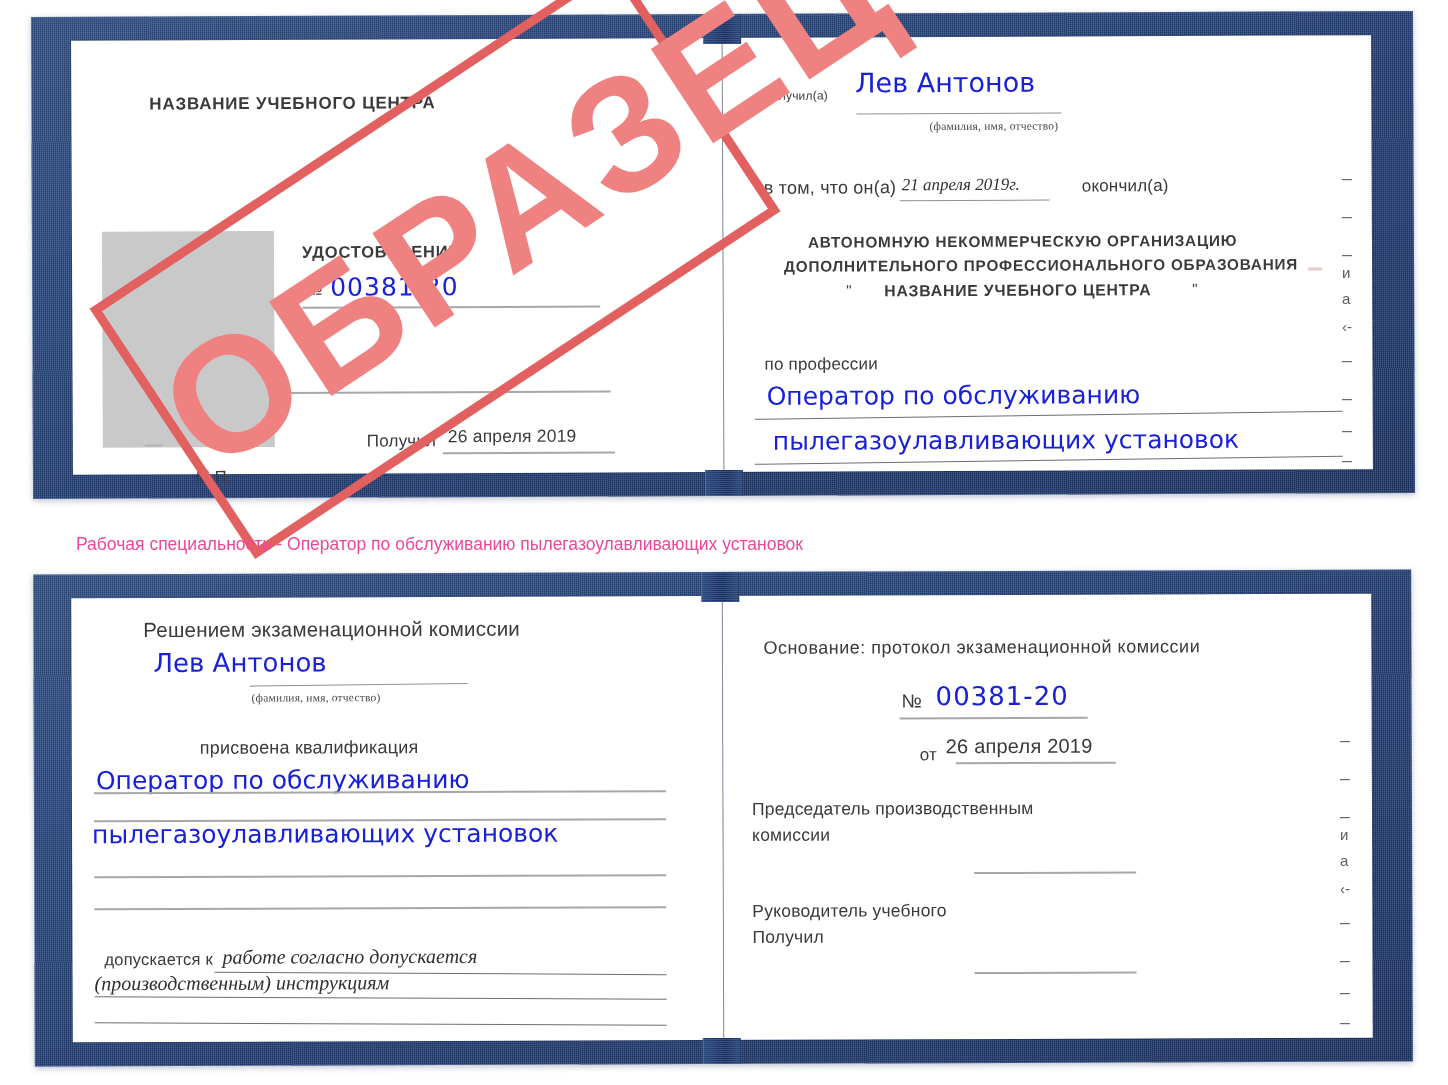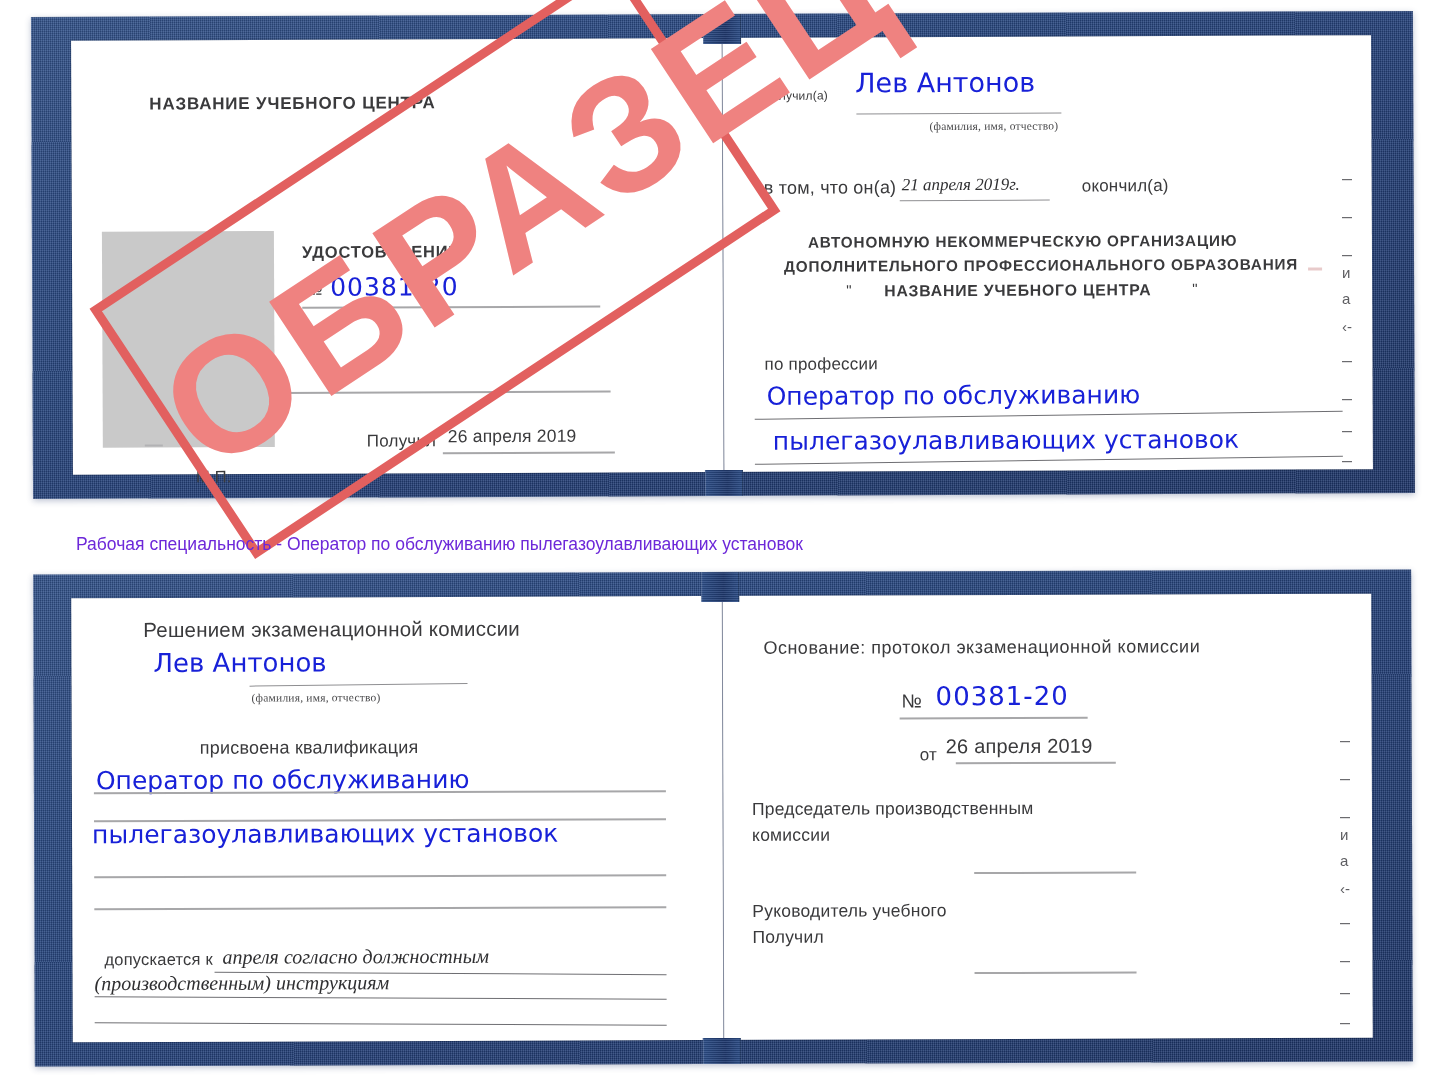--- a/index.html
+++ b/index.html
@@ -124,21 +124,21 @@
     font-weight: 700;
     font-size: 164px;
     line-height: .95;
     letter-spacing: 6px;
     white-space: nowrap;
   }
 
   
   .caption {
     position: absolute;
-    color: #6d28d9;
+    color: #ec4899;
     font-family: "Liberation Sans", sans-serif;
     font-size: 17.5px;
     white-space: nowrap;
   }
 
   
   .frag {
     position: absolute;
     color: #5d5d61;
     font-family: "Liberation Sans", sans-serif;
@@ -251,21 +251,21 @@
       <div class="hand" style="left:24px; top:168px; font-size:25px;">Оператор по обслуживанию</div>
       <div class="rule" style="left:22px; top:194px; width:572px;"></div>
 
       <div class="hand" style="left:20px; top:222px; font-size:25px;">пылегазоулавливающих установок</div>
       <div class="rule" style="left:22px; top:222px; width:572px;"></div>
 
       <div class="rule" style="left:22px; top:278px; width:572px;"></div>
       <div class="rule" style="left:22px; top:310px; width:572px;"></div>
 
       <div class="prt" style="left:32px; top:352px; font-size:16.5px;">допускается к</div>
-      <div class="fill-italic" style="left:150px; top:348px; font-size:20px;">апреля согласно должностным</div>
+      <div class="fill-italic" style="left:150px; top:348px; font-size:20px;">работе согласно допускается</div>
       <div class="fill-italic" style="left:22px; top:374px; font-size:20px;">(производственным) инструкциям</div>
       <div class="rule dark" style="left:142px; top:374px; width:452px; transform:rotate(0.5deg); transform-origin:left center;"></div>
       <div class="rule dark" style="left:22px; top:398px; width:572px; transform:rotate(0.45deg); transform-origin:left center;"></div>
       <div class="rule dark" style="left:22px; top:424px; width:572px; transform:rotate(0.45deg); transform-origin:left center;"></div>
     </div>
 
     <div class="spine" style="left:650px;"></div>
 
     <div class="page" style="left:652px; top:0; width:648px; height:444px;">
 

